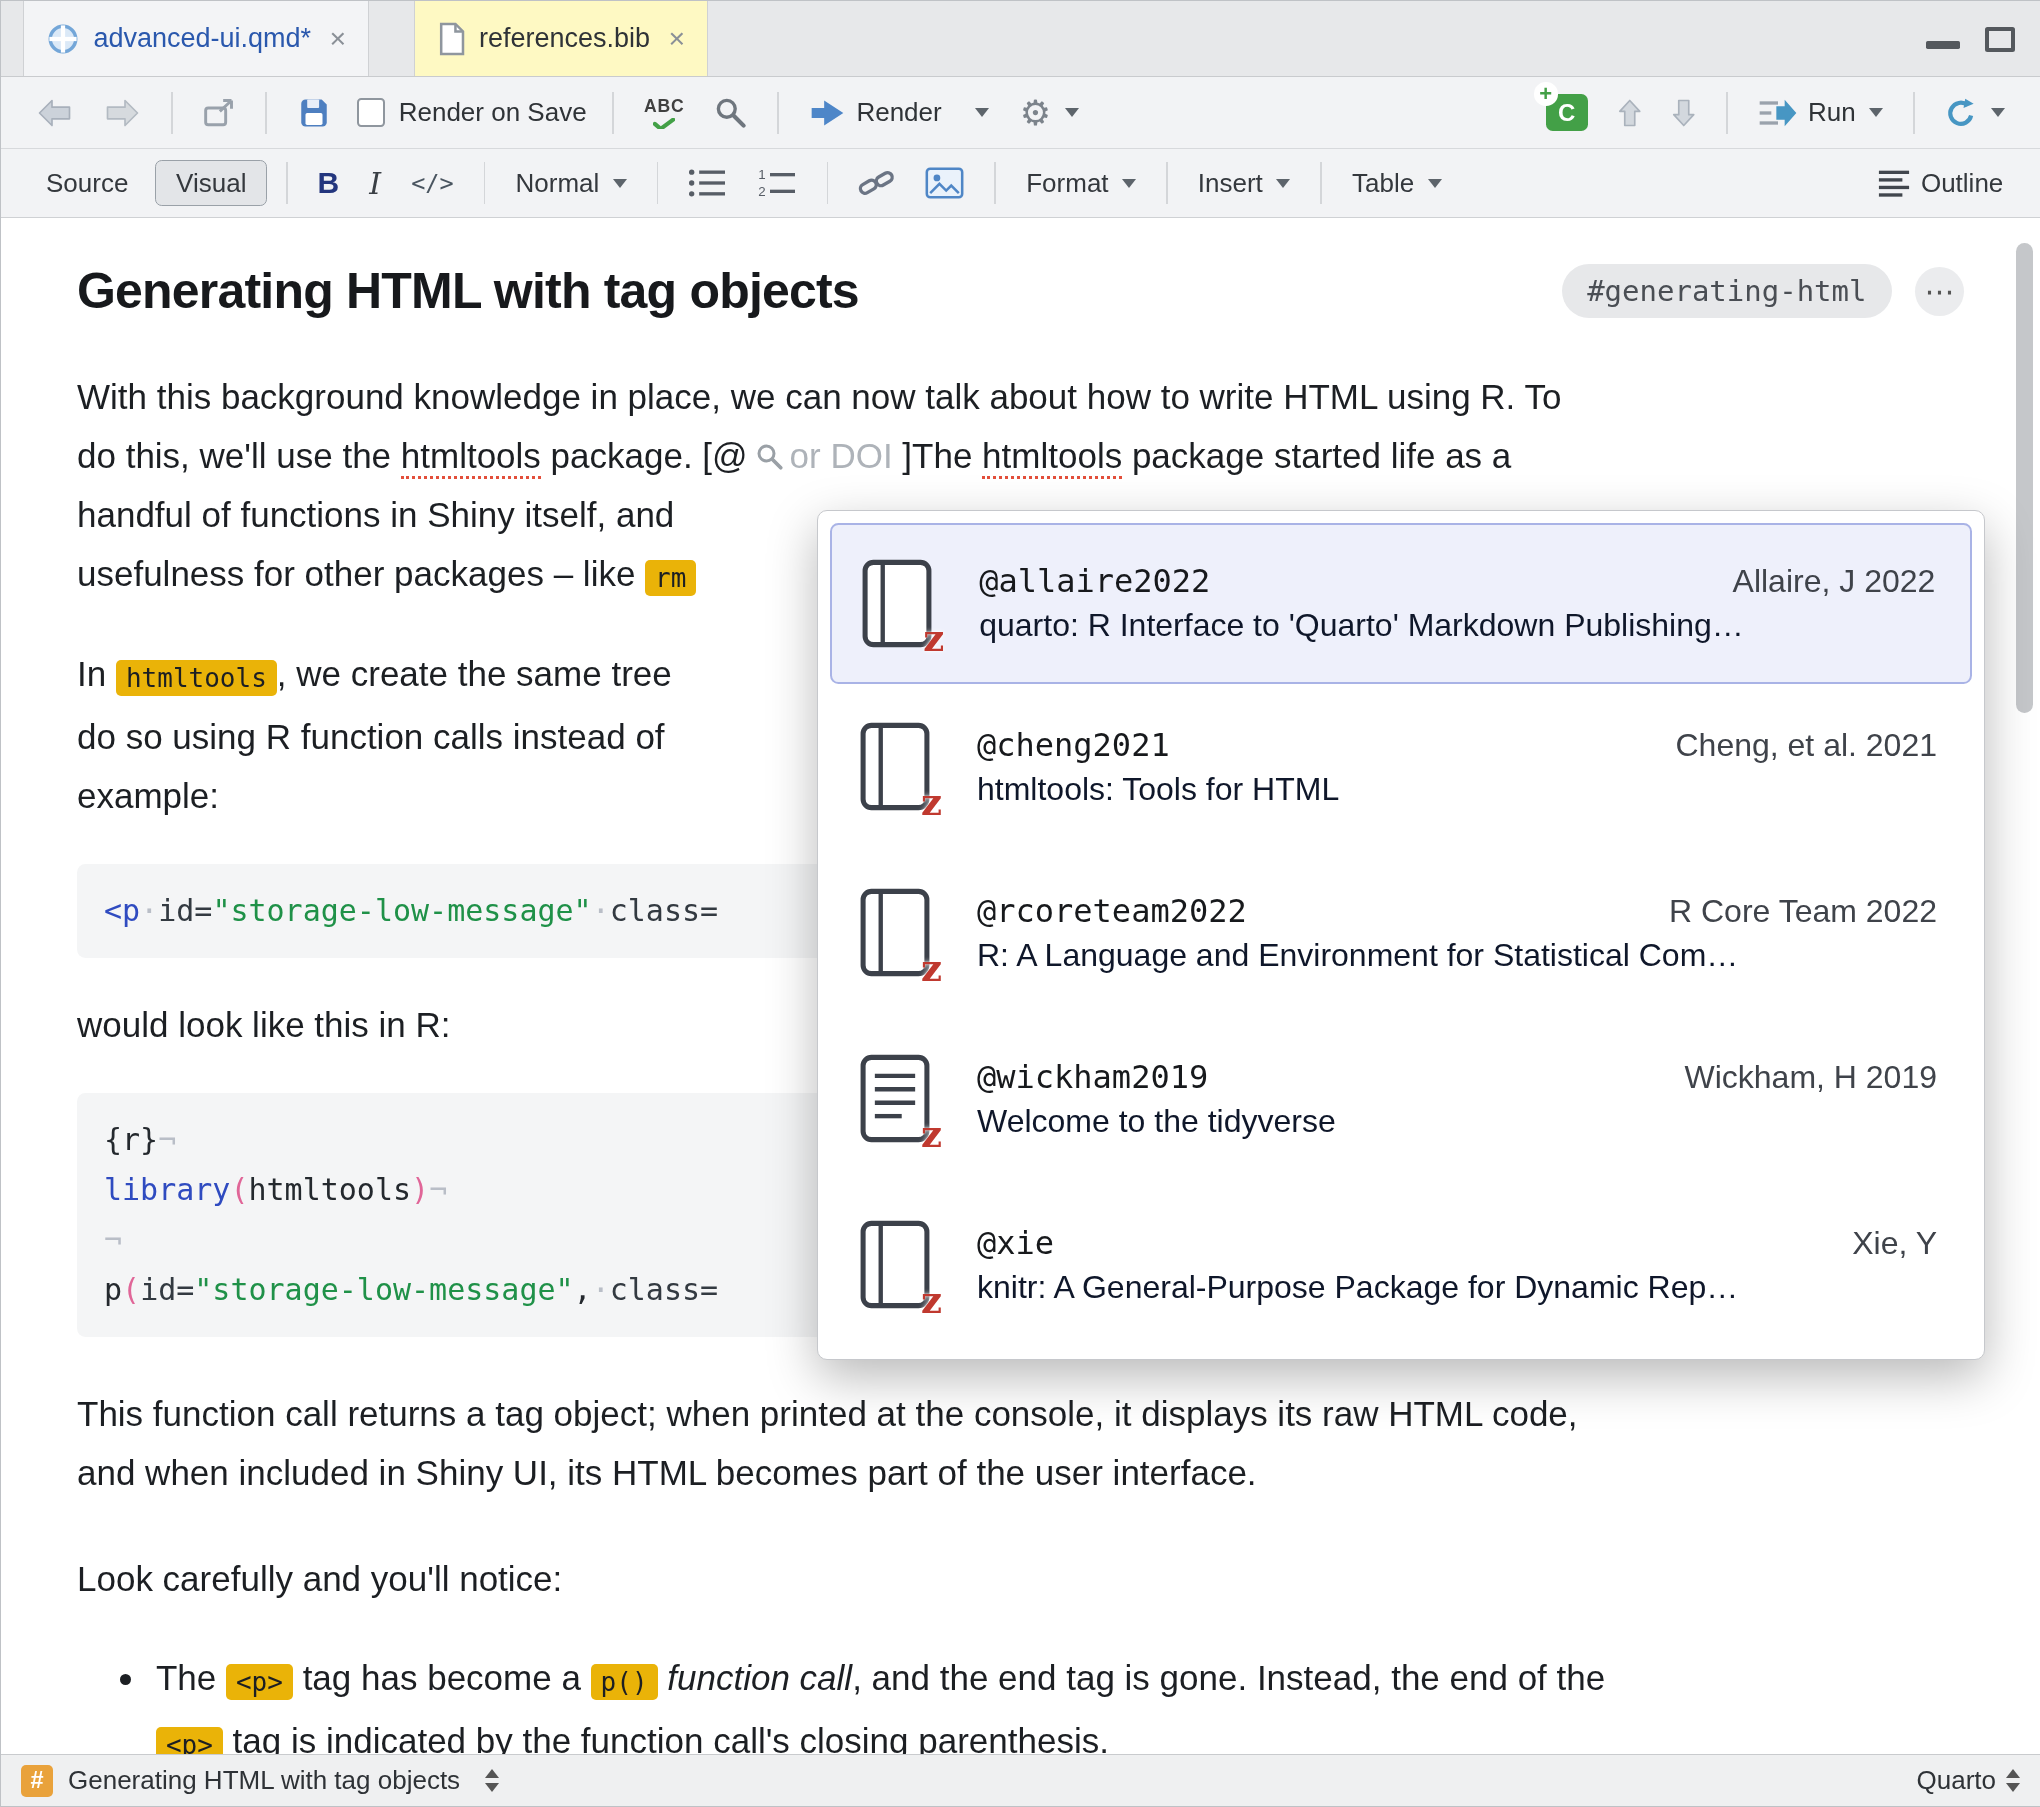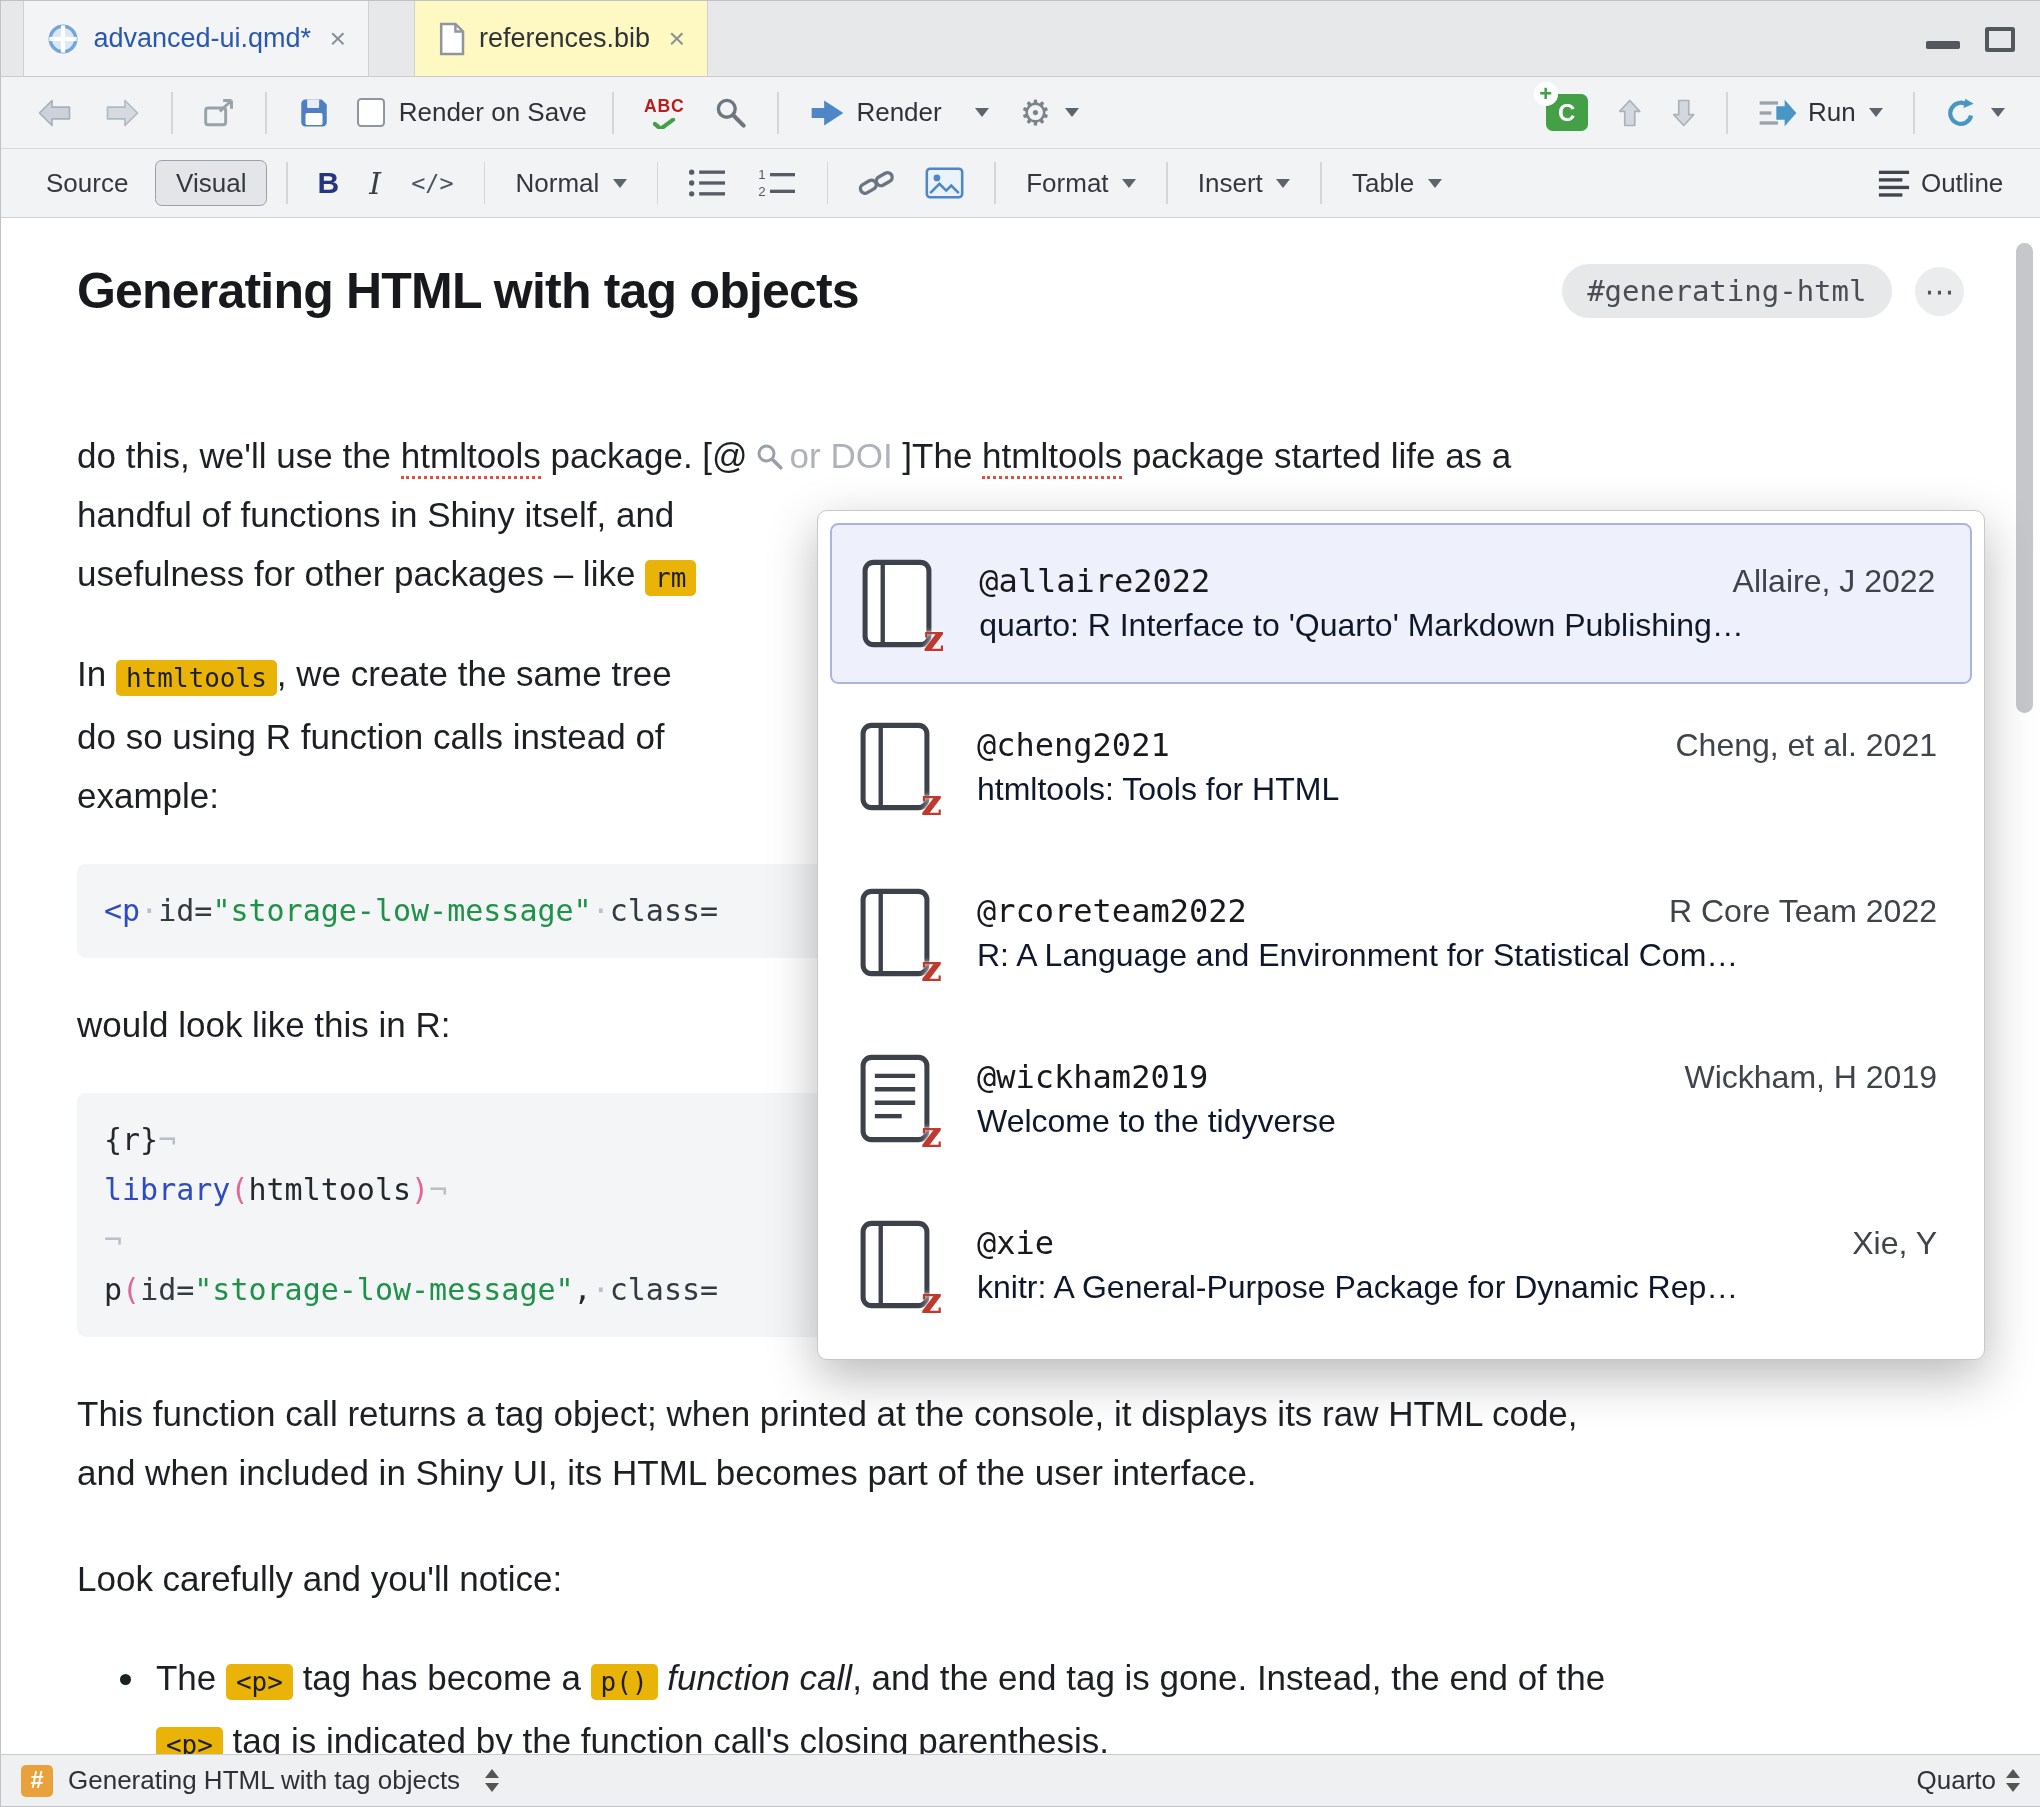--- a/index.html
+++ b/index.html
@@ -20,21 +20,21 @@
   
   .toolbar { height:72px; flex:none; background:#f2f3f5; border-bottom:1.7px solid #d7d9dc; display:flex; align-items:center; padding:0 23.5px; gap:7px; font-size:26px; color:#2f3337; }
   .formatbar { height:69px; flex:none; background:#f2f3f5; border-bottom:1.7px solid #cfd1d4; display:flex; align-items:center; padding:0 25px; gap:6.7px; font-size:26px; color:#34383d; }
   .tbtn { display:inline-flex; align-items:center; gap:10px; padding:0 11.7px; height:54px; border-radius:6.7px; }
   .sep { width:1.7px; height:42px; background:#d4d6d9; margin:0 11.7px; flex:none; }
   .flex-spacer { flex:1; }
   .caret { width:0; height:0; border-left:7.6px solid transparent; border-right:7.6px solid transparent; border-top:9.2px solid #5d646b; display:inline-block; margin-left:3.4px; }
   .checkbox { width:28.5px; height:28.5px; border:2.5px solid #8f969e; border-radius:4.2px; background:#fff; display:inline-block; }
   .check-label { display:inline-flex; align-items:center; gap:13.4px; padding:0 6.7px; }
   .spell-icon { display:flex; flex-direction:column; align-items:center; gap:0.8px; }
-  .abc-txt { font-size:17.6px; font-weight:700; color:#b91c1c; letter-spacing:0.8px; }
+  .abc-txt { font-size:17.6px; font-weight:700; color:#404040; letter-spacing:0.8px; }
   .gear-glyph { font-size:35px; color:#7c838b; line-height:1; }
   .chunk { width:42px; height:37px; background:#43a047; border-radius:6.7px; color:#fff; font-weight:700; font-size:24px; display:flex; align-items:center; justify-content:center; position:relative; }
   .chunk-plus { position:absolute; top:-11.7px; left:-11.7px; width:23.5px; height:23.5px; background:#fff; border-radius:50%; color:#43a047; font-size:22px; font-weight:900; display:flex; align-items:center; justify-content:center; }
   .mode-btn { padding:6.7px 20px; }
   .mode-selected { border:1.7px solid #9aa1a8; background:#e3e5e8; border-radius:6.7px; padding:6.7px 20px; }
   .b-icon { font-weight:900; font-size:30px; color:#24367e; }
   .i-icon { font-family:"DejaVu Serif", serif; font-style:italic; font-size:30px; color:#3a3f45; }
   .code-icon { font-family:"DejaVu Sans Mono", monospace; font-size:23.5px; color:#4a5560; }
 
   
@@ -295,21 +295,21 @@
   <div class="content">
     <div class="doc">
 
       <div class="doc-header">
         <h1>Generating HTML with tag objects</h1>
         <span class="anchor-badge">#generating-html</span>
         <span class="dots-btn">⋯</span>
       </div>
 
       <p class="body-p">
-        <br>
+        <span>With this background knowledge in place, we can now talk about how to write HTML using R. To</span><br>
         <span>do this, we'll use the </span><span class="spell">htmltools</span><span> package. [</span><span>@</span><svg class="inline-search" width="28.5" height="28.5" viewBox="0 0 38 38">
             <circle cx="14" cy="14" r="10" fill="none" stroke="#9aa0a6" stroke-width="4"></circle>
             <line x1="22" y1="22" x2="33" y2="33" stroke="#9aa0a6" stroke-width="5" stroke-linecap="round"></line>
           </svg><span class="cite-ph">or DOI</span>&nbsp;<span>]The </span><span class="spell">htmltools</span><span> package started life as a</span><br>
         <span>handful of functions in Shiny itself, and</span><br>
         <span>usefulness for other packages – like </span><span class="icode">rm</span>
       </p>
 
       <p class="body-p tight">
         <span>In </span><span class="icode">htmltools</span><span>, we create the same tree</span><br>

